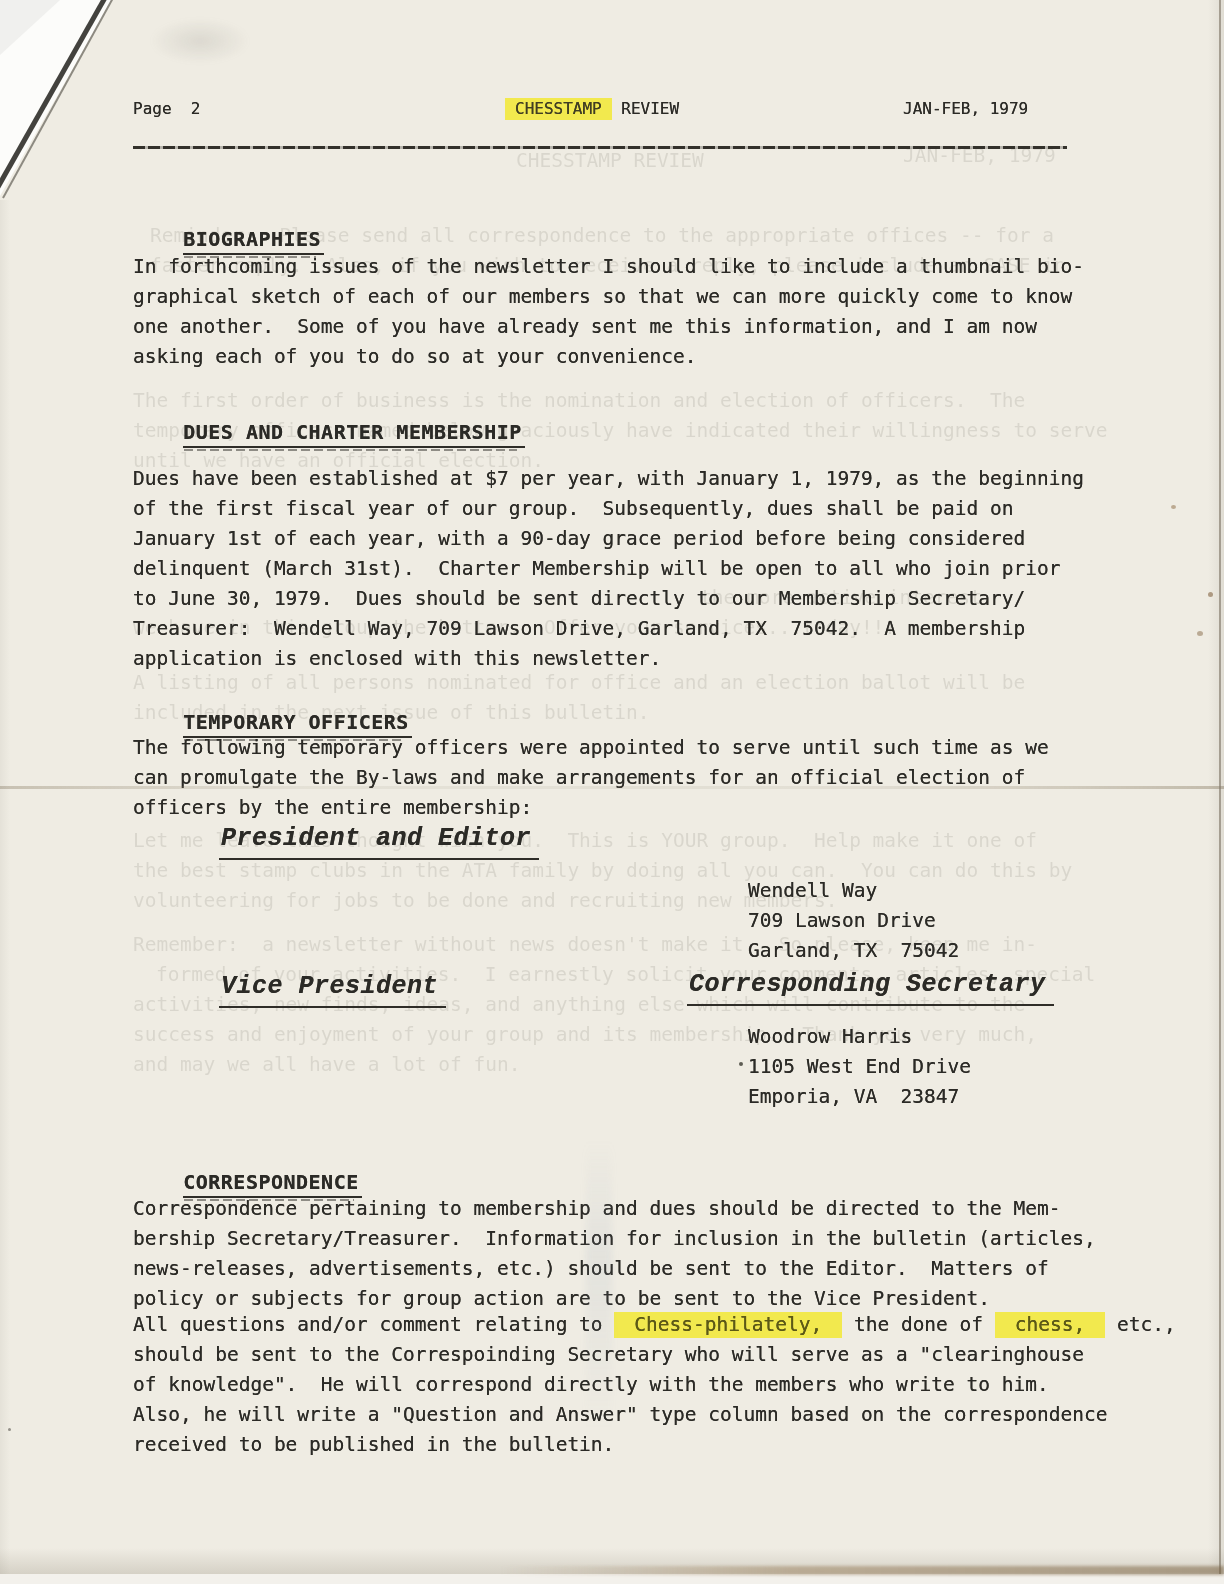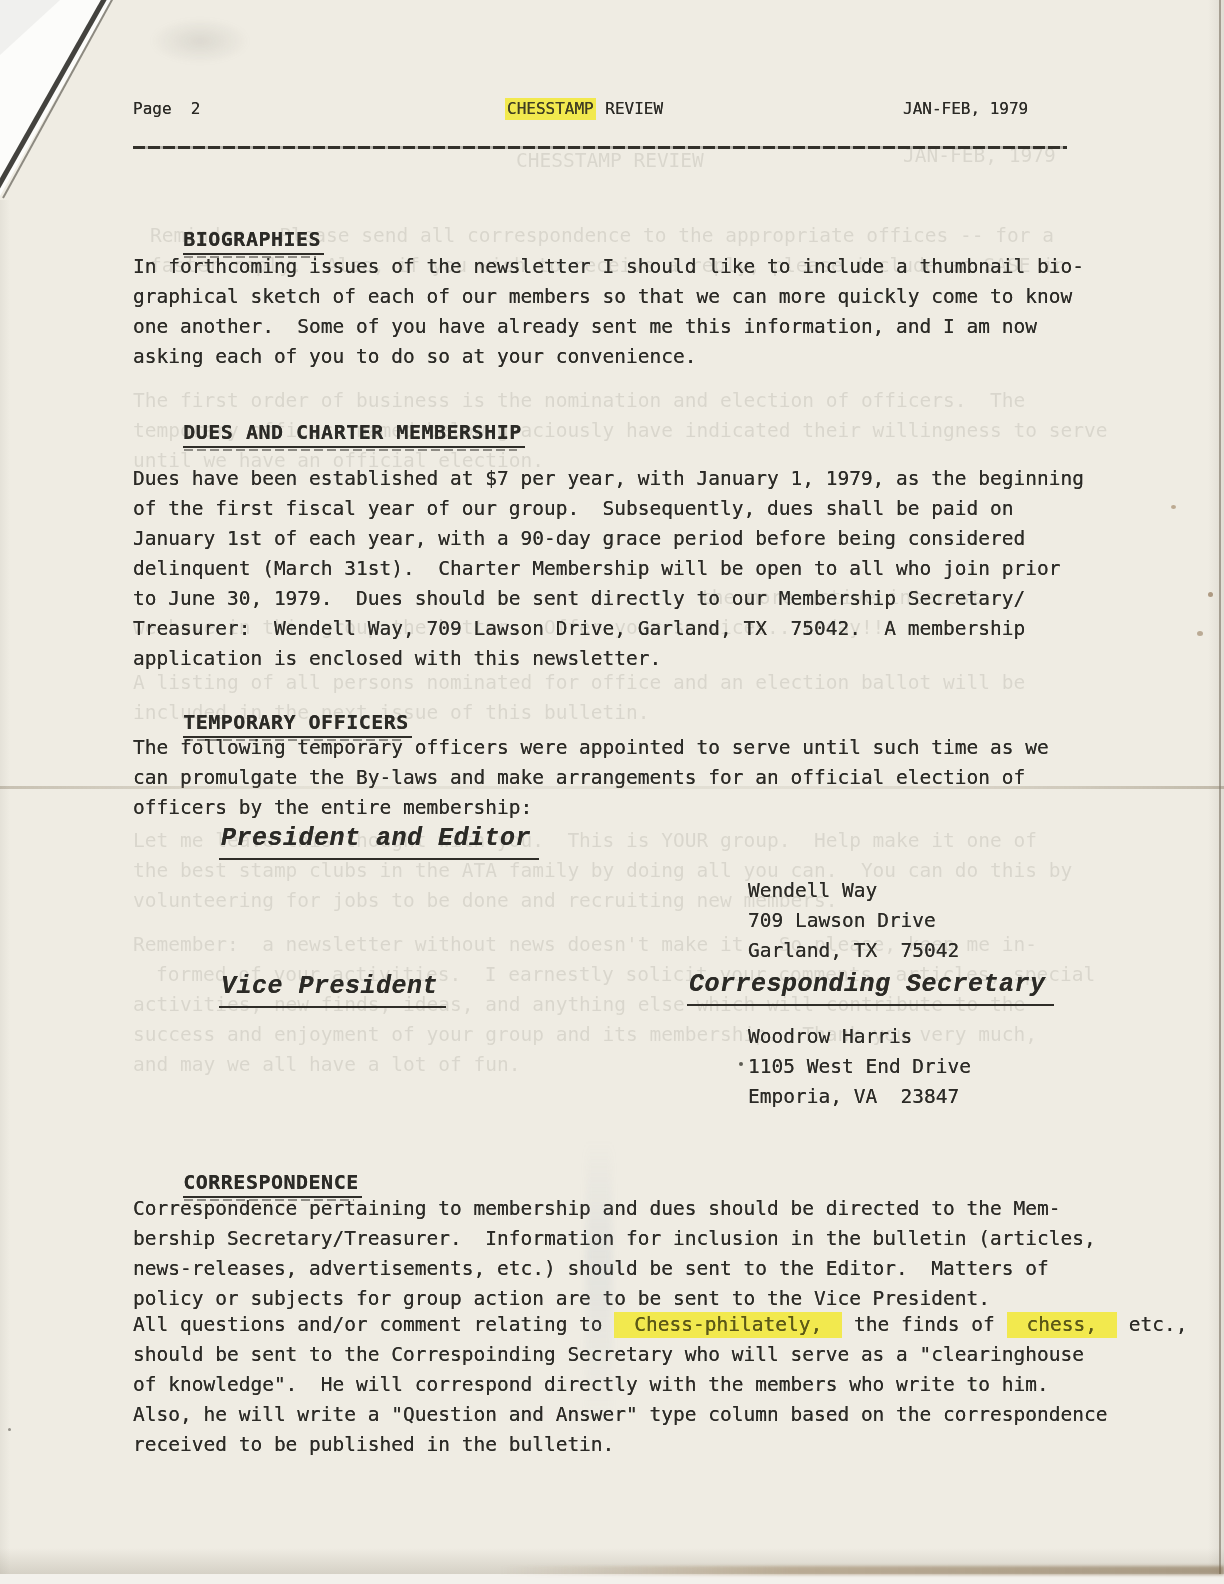--- a/index.html
+++ b/index.html
@@ -21,21 +21,21 @@
   .sec-h .u{position:relative;display:inline-block;border-bottom:2px solid #2f2d28;padding:0 3px 2px 0;}
   .sec-h .u::after{content:"";position:absolute;left:1px;right:8px;top:calc(100% + 3px);height:2px;
      background:repeating-linear-gradient(90deg,rgba(47,45,40,.5) 0 9px,transparent 9px 13px);}
   .script-title{position:absolute;font-family:Liberation Mono, monospace;
      font-style:italic;font-weight:700;font-size:25px;letter-spacing:.5px;
      border-bottom:2px solid #2f2d28;padding:0 8px 5px 2px;white-space:pre;
      text-shadow:0 0 .4px rgba(43,42,38,.8);}
   .addr{position:absolute;white-space:pre;font-size:19.5px;line-height:30px;
      text-shadow:0 0 .5px rgba(43,42,38,.85);}
   .hl{background:var(--hl,#f2e94e);color:#5d5a14;padding:1px 20px 2px;}
-  .hl-dark{background:var(--hl,#f2e94e);color:#403e22;padding:1px 2px 2px;}
+  .hl-dark{background:var(--hl,#f2e94e);color:#403e22;padding:1px 10px 2px;}
   
   .ghost-line{position:absolute;font-size:19.5px;line-height:30px;white-space:pre;
      color:var(--ghost,#6e6b5e);opacity:.16;filter:blur(.6px);}
   
   .corner-svg{position:absolute;left:0;top:0;}
   .crease{position:absolute;left:0;right:0;top:786px;height:3px;
      background:linear-gradient(90deg,rgba(140,128,104,.40),rgba(140,128,104,.10) 25%,
                 rgba(140,128,104,.12) 70%,rgba(140,128,104,.45));filter:blur(.7px);}
   .edge-right{position:absolute;top:0;bottom:0;right:3px;width:2px;background:rgba(130,122,108,.65);}
   .edge-right-shade{position:absolute;top:0;bottom:0;right:0;width:16px;
@@ -128,21 +128,21 @@
 
   <div class="speck" style="left:739px;top:1062px;width:4px;height:4px;background:#3a3830;opacity:.8"></div>
 
   <div class="sec-h" style="left:133px;top:1146px">
     <span class="u">CORRESPONDENCE</span>
   </div>
   <div class="t" style="left:133px;top:1194px">Correspondence pertaining to membership and dues should be directed to the Mem-
 bership Secretary/Treasurer.  Information for inclusion in the bulletin (articles,
 news-releases, advertisements, etc.) should be sent to the Editor.  Matters of
 policy or subjects for group action are to be sent to the Vice President.</div>
-  <div class="t" style="left:133px;top:1310px"><span>All questions and/or comment relating to </span><span class="hl">Chess-philately,</span><span> the finds of </span><span class="hl">chess,</span><span> etc.,
+  <div class="t" style="left:133px;top:1310px"><span>All questions and/or comment relating to </span><span class="hl">Chess-philately,</span><span> the done of </span><span class="hl">chess,</span><span> etc.,
 should be sent to the Correspoinding Secretary who will serve as a "clearinghouse
 of knowledge".  He will correspond directly with the members who write to him.
 Also, he will write a "Question and Answer" type column based on the correspondence
 received to be published in the bulletin.</span></div>
 
   <svg class="corner-svg" width="150" height="215" viewBox="0 0 150 215">
     <polygon points="0,0 112,0 0,196" fill="#fcfcfa"></polygon>
     <polygon points="0,0 60,0 0,55" fill="#f0f0ee"></polygon>
     <line x1="106" y1="-4" x2="-6" y2="194" stroke="#43423e" stroke-width="5"></line>
     <line x1="113" y1="-2" x2="3" y2="198" stroke="#8d8a81" stroke-width="2"></line>

